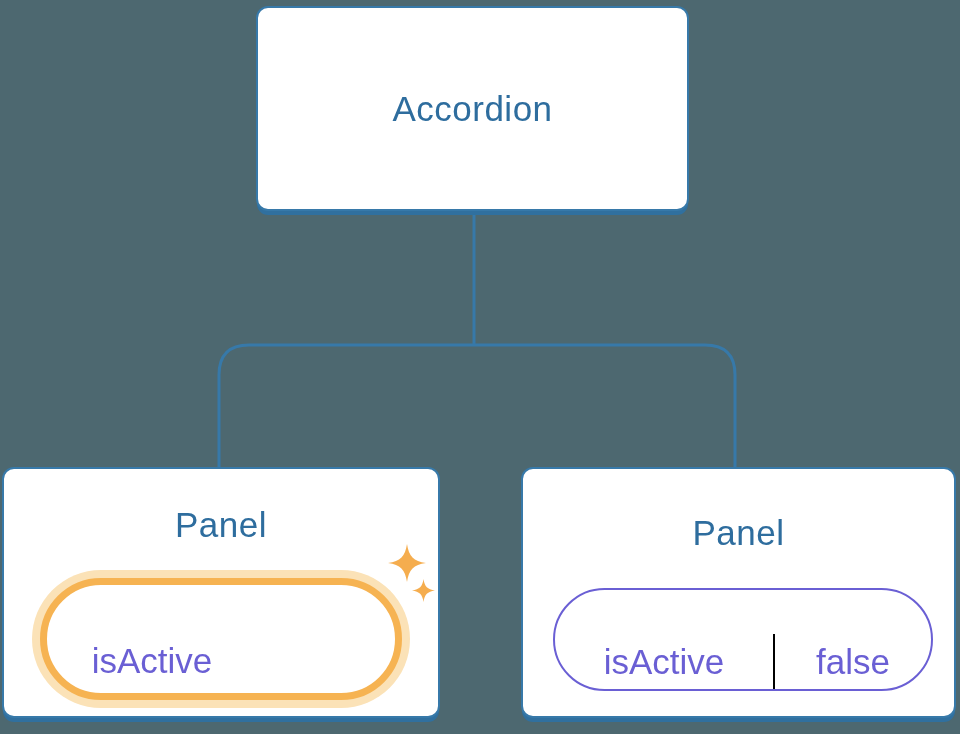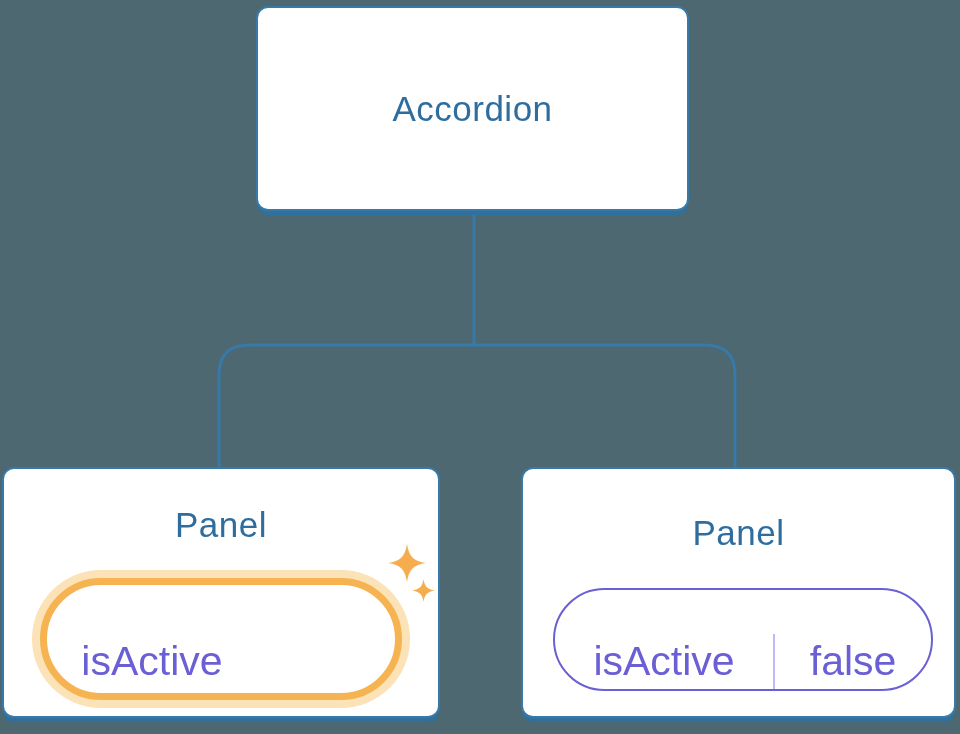--- a/index.html
+++ b/index.html
@@ -76,27 +76,27 @@
   .pill-inactive {
     left: 30px; top: 119px;
     width: 380px; height: 103px;
     border: 2px solid #6A5FD4;
   }
   .pill-cell {
     display: flex;
     align-items: center;
     justify-content: center;
     color: #6A5FD4;
-    font-size: 41px;
+    font-size: 35px;
     margin-top: 44px;
   }
   .pill-active .cell-key   { flex: 0 0 60.3%; }
   .pill-active .cell-value { flex: 1 1 auto; border-left: 2px solid #F3B05C; font-weight: 700; }
   .pill-inactive .cell-key   { flex: 0 0 58%; }
-  .pill-inactive .cell-value { flex: 1 1 auto; border-left: 2px solid #c4b5fd; }
+  .pill-inactive .cell-value { flex: 1 1 auto; border-left: 2px solid #000000; }
 
   
   .sparkle {
     position: absolute;
     pointer-events: none;
     z-index: 5;
   }
   .sparkle-large { left: 388px; top: 544px; width: 38px; height: 38px; }
   .sparkle-small { left: 412px; top: 579px; width: 23px; height: 23px; }
 </style>

